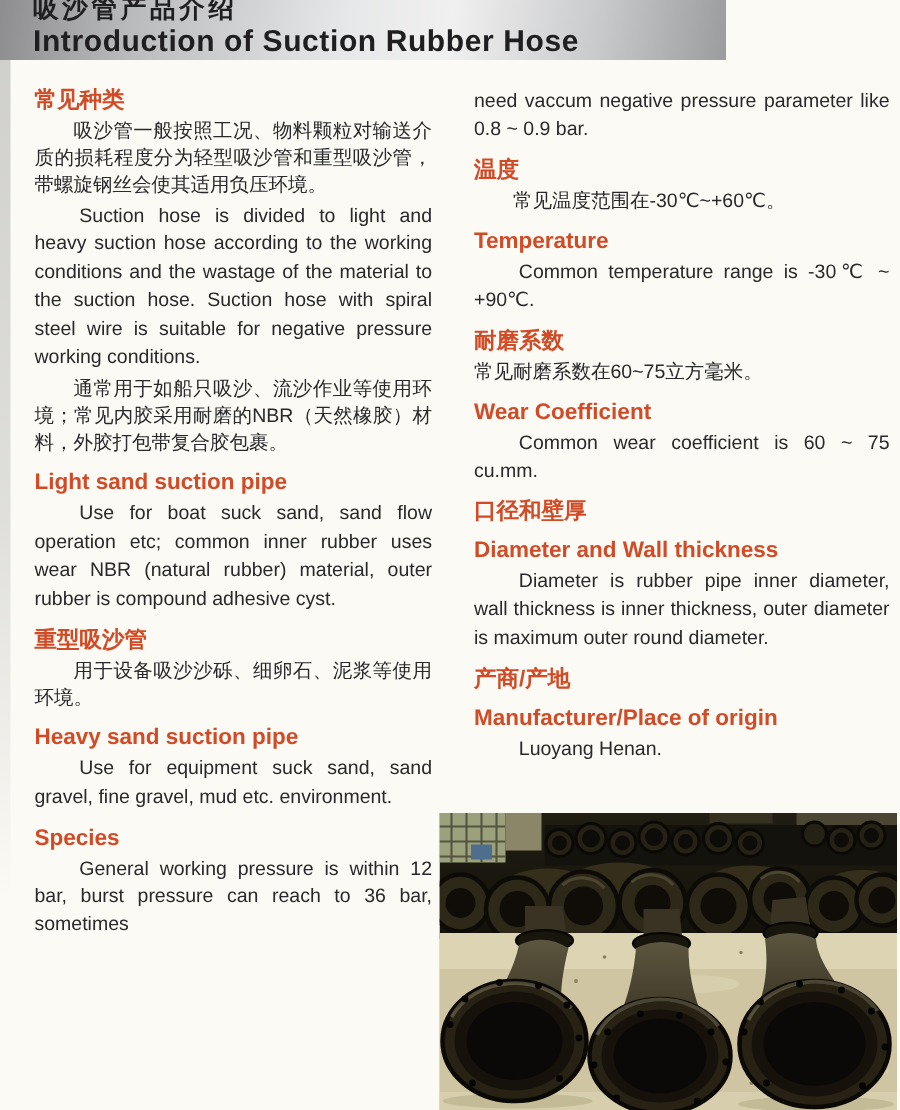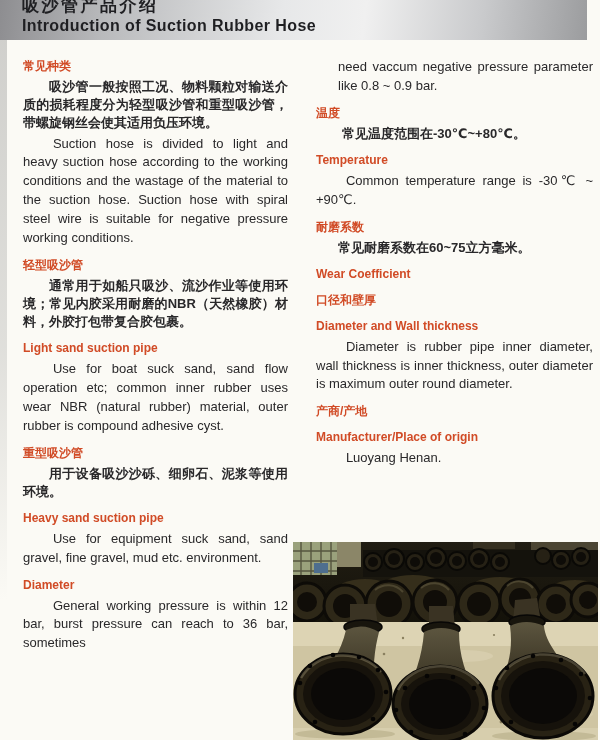--- a/index.html
+++ b/index.html
@@ -3,48 +3,48 @@
 <meta charset="utf-8">
 <style>
   html,body{margin:0;padding:0;background:#e8e8e8;}
   .page{
     position:relative;width:600px;height:740px;overflow:hidden;
     background:#fbfaf5;color:#2b2a2c;
     font-family:"Liberation Sans","DejaVu Sans",sans-serif;
   }
   
   .titlebar{
-    position:absolute;top:0;left:0;width:587px;height:40px;overflow:hidden;
+    position:absolute;top:0;left:0;width:484px;height:40px;overflow:hidden;
     background:linear-gradient(97deg,#8d8d90 0%,#b9babc 18%,#e7e8e9 48%,#f0f0f0 62%,#c9cacc 82%,#9b9c9e 100%);
   }
   .t-zh{position:absolute;top:-6px;left:22px;font-size:17px;font-weight:bold;letter-spacing:2.5px;color:#1f1f22;}
-  .t-en{position:absolute;top:17px;left:22px;font-size:16px;font-weight:bold;letter-spacing:.4px;color:#1f1f22;}
+  .t-en{position:absolute;top:17px;left:22px;font-size:20px;font-weight:bold;letter-spacing:.4px;color:#1f1f22;}
   
   .edge-strip{
     position:absolute;left:0;top:40px;width:7px;height:560px;opacity:.55;pointer-events:none;
     background:linear-gradient(to bottom,#adadab,#c9c9c6 55%,rgba(201,201,198,0));
   }
   .cols{position:absolute;top:40px;left:0;right:0;display:flex;}
   .col{box-sizing:border-box;}
   .col.left {width:300px;padding:18px 12px 0 23px;}
   .col.right{width:300px;padding:18px 7px 0 16px;}
   .col > :first-child{margin-top:0;}
   .hz,.he{
     color:var(--accent,#d14b26);
-    font-size:12px;font-weight:bold;line-height:17px;margin:9px 0 3px;
+    font-size:15px;font-weight:bold;line-height:17px;margin:9px 0 3px;
   }
   .pz{
-    font-size:13px;font-weight:700;line-height:1.4;color:#29282a;
+    font-size:13px;font-weight:400;line-height:1.4;color:#29282a;
     text-align:justify;text-indent:2em;margin:2px 0;
   }
   .pe{
     font-size:13px;font-weight:400;line-height:1.45;color:#29282a;
     text-align:justify;text-indent:2.3em;margin:2px 0;
   }
-  .noindent{text-indent:0;margin-left:22px;}
+  .noindent{text-indent:0;}
   .photo{
     position:absolute;left:293px;top:542px;width:305px;height:198px;margin:0;
     overflow:hidden;background:#cfc5a2;
   }
   .photo svg{display:block;}
 </style>
 </head>
 <body>
 
 <div class="page">
@@ -55,41 +55,41 @@
   </header>
 
   <div class="edge-strip"></div>
 
   <div class="cols">
 
     <div class="col left">
       <h3 class="hz">常见种类</h3>
       <p class="pz">吸沙管一般按照工况、物料颗粒对输送介质的损耗程度分为轻型吸沙管和重型吸沙管，带螺旋钢丝会使其适用负压环境。</p>
       <p class="pe">Suction hose is divided to light and heavy suction hose according to the working conditions and the wastage of the material to the suction hose. Suction hose with spiral steel wire is suitable for negative pressure working conditions.</p>
-      <h3 class="hz">轻型吸沙管</h3>
       <p class="pz">通常用于如船只吸沙、流沙作业等使用环境；常见内胶采用耐磨的NBR（天然橡胶）材料，外胶打包带复合胶包裹。</p>
       <h3 class="he">Light sand suction pipe</h3>
       <p class="pe">Use for boat suck sand, sand flow operation etc; common inner rubber uses wear NBR (natural rubber) material, outer rubber is compound adhesive cyst.</p>
       <h3 class="hz">重型吸沙管</h3>
       <p class="pz">用于设备吸沙沙砾、细卵石、泥浆等使用环境。</p>
       <h3 class="he">Heavy sand suction pipe</h3>
       <p class="pe">Use for equipment suck sand, sand gravel, fine gravel, mud etc. environment.</p>
-      <h3 class="he">Diameter</h3>
+      <h3 class="he">Species</h3>
       <p class="pe">General working pressure is within 12 bar, burst pressure can reach to 36 bar, sometimes</p>
     </div>
 
     <div class="col right">
       <p class="pe noindent">need vaccum negative pressure parameter like 0.8 ~ 0.9 bar.</p>
       <h3 class="hz">温度</h3>
-      <p class="pz">常见温度范围在-30℃~+80℃。</p>
+      <p class="pz">常见温度范围在-30℃~+60℃。</p>
       <h3 class="he">Temperature</h3>
       <p class="pe">Common temperature range is -30℃ ~ +90℃.</p>
       <h3 class="hz">耐磨系数</h3>
       <p class="pz noindent">常见耐磨系数在60~75立方毫米。</p>
       <h3 class="he">Wear Coefficient</h3>
+      <p class="pe">Common wear coefficient is 60 ~ 75 cu.mm.</p>
       <h3 class="hz">口径和壁厚</h3>
       <h3 class="he">Diameter and Wall thickness</h3>
       <p class="pe">Diameter is rubber pipe inner diameter, wall thickness is inner thickness, outer diameter is maximum outer round diameter.</p>
       <h3 class="hz">产商/产地</h3>
       <h3 class="he">Manufacturer/Place of origin</h3>
       <p class="pe">Luoyang Henan.</p>
     </div>
   </div>
 
   <figure class="photo" aria-label="Black flanged suction rubber hoses lying on a workshop floor">

